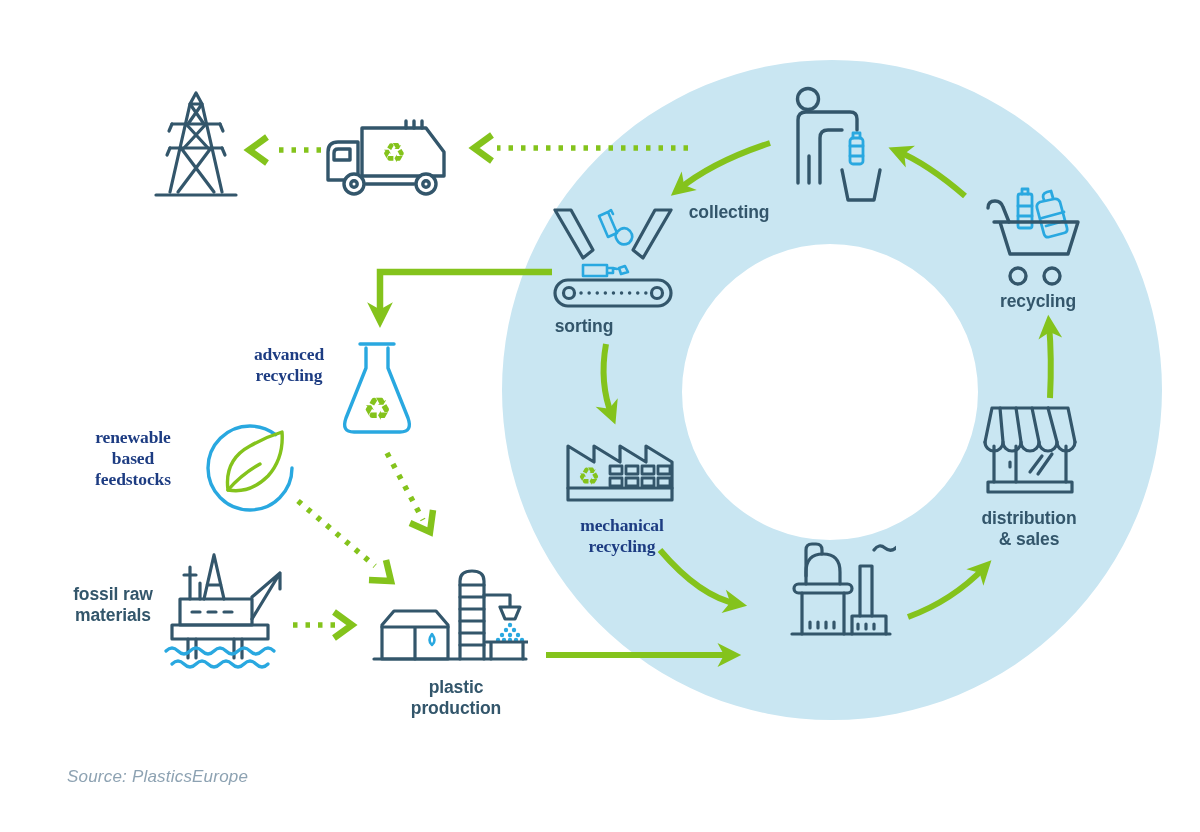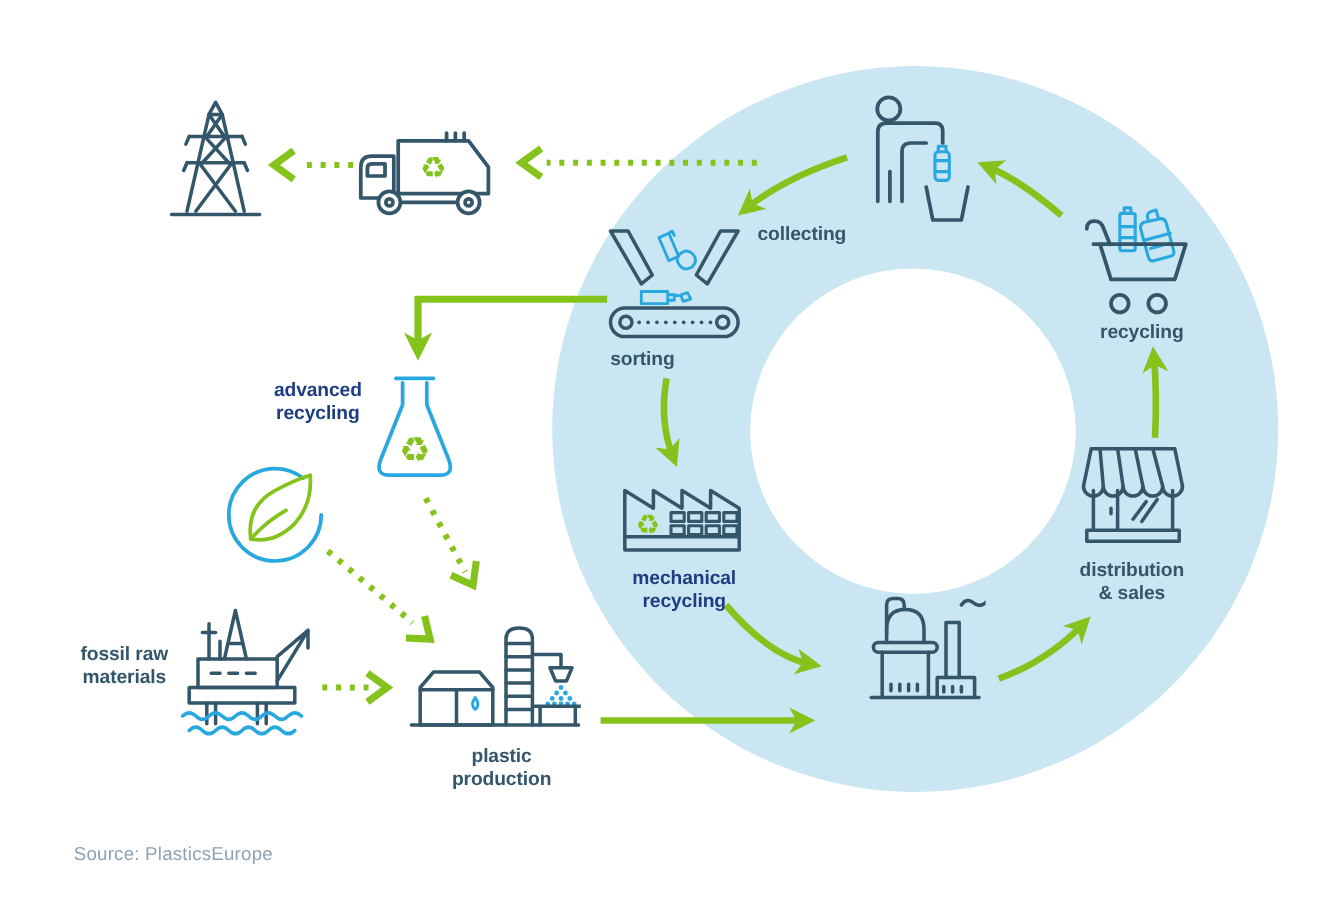--- a/index.html
+++ b/index.html
@@ -2,23 +2,23 @@
 <html><head>
 <meta charset="utf-8">
 <style>
   html,body{margin:0;padding:0;background:#ffffff;}
   #canvas{position:relative;width:1200px;height:832px;background:#ffffff;overflow:hidden;
           font-family:"Liberation Sans",sans-serif;}
   .bg{position:absolute;left:0;top:0;}
   .icon{position:absolute;}
   .label{position:absolute;transform:translateX(-50%);text-align:center;white-space:pre-line;
          font-weight:700;font-size:17.5px;line-height:21px;letter-spacing:-0.1px;color:#33566b;}
-  .navy{color:#1d3c82;}
+  .navy{color:#1d3c82;font-family:Liberation Serif, serif;}
   .source{position:absolute;transform:none;text-align:center;font-weight:400;font-size:17px;
-          color:#8da2b2;letter-spacing:0.2px;white-space:pre-line;}
+          color:#8da2b2;letter-spacing:0.2px;white-space:pre-line;font-style:italic;}
 </style>
 </head>
 <body>
 
 <div id="canvas">
 
   <svg class="bg" width="1200" height="832" viewBox="0 0 1200 832">
     <defs>
       <marker id="ah" viewBox="0 0 10 10" refX="6" refY="5" markerWidth="4.4" markerHeight="4.4" orient="auto">
         <path d="M0.5 0.5 L9.5 5 L0.5 9.5 L3 5 Z" fill="#84c31c"></path>
@@ -208,19 +208,22 @@
 
   <div class="label" style="left:729px;top:202px">collecting</div>
   <div class="label" style="left:584px;top:316px">sorting</div>
   <div class="label" style="left:1038px;top:291px">recycling</div>
   <div class="label" style="left:1029px;top:508px">distribution
 &amp; sales</div>
   <div class="label navy" style="left:622px;top:515px">mechanical
 recycling</div>
   <div class="label navy" style="left:289px;top:344px">advanced
 recycling</div>
+  <div class="label navy" style="left:133px;top:427px">renewable
+based
+feedstocks</div>
   <div class="label" style="left:113px;top:584px">fossil raw
 materials</div>
   <div class="label" style="left:456px;top:677px">plastic
 production</div>
   <div class="label source" style="left:67px;top:766px">Source: PlasticsEurope</div>
 
 </div>
 
 </body></html>

